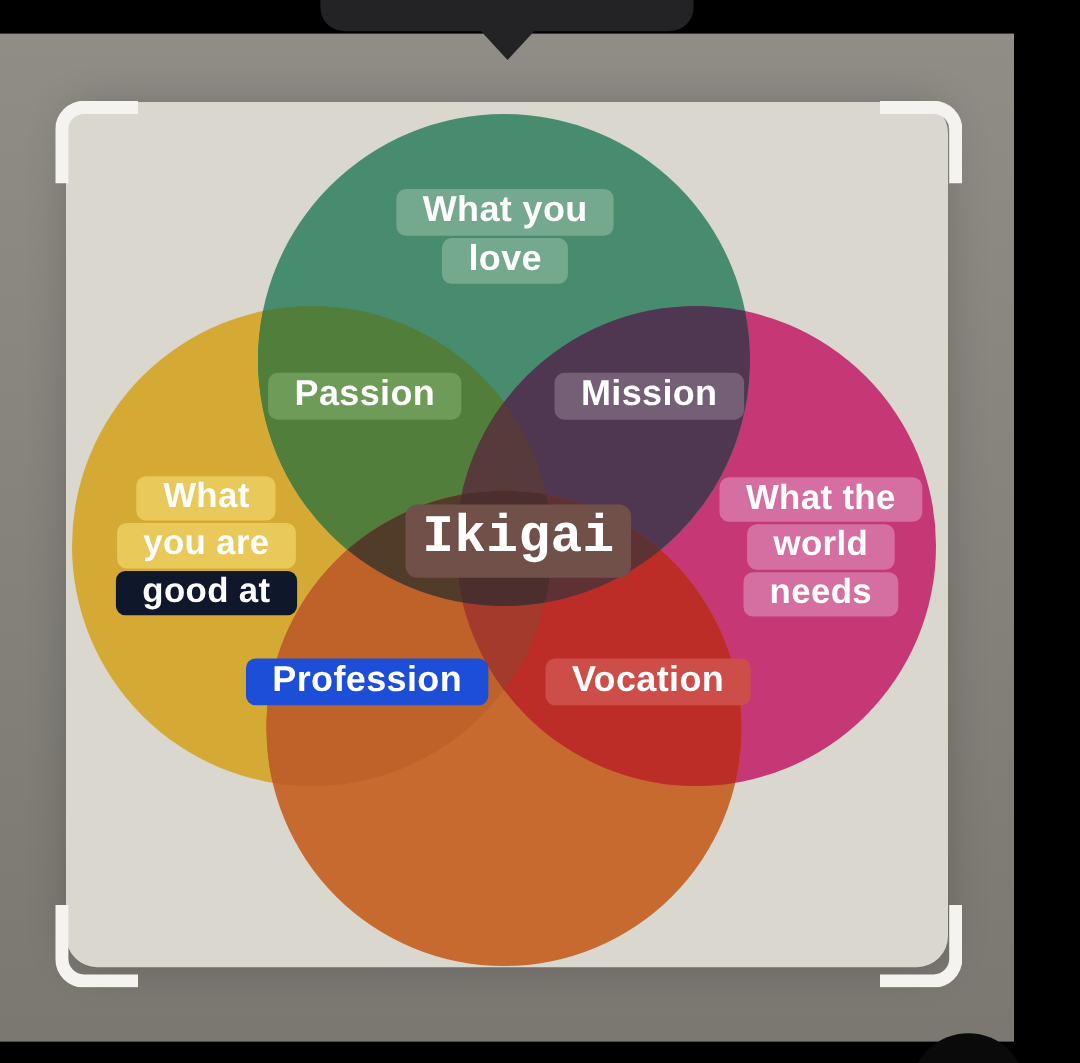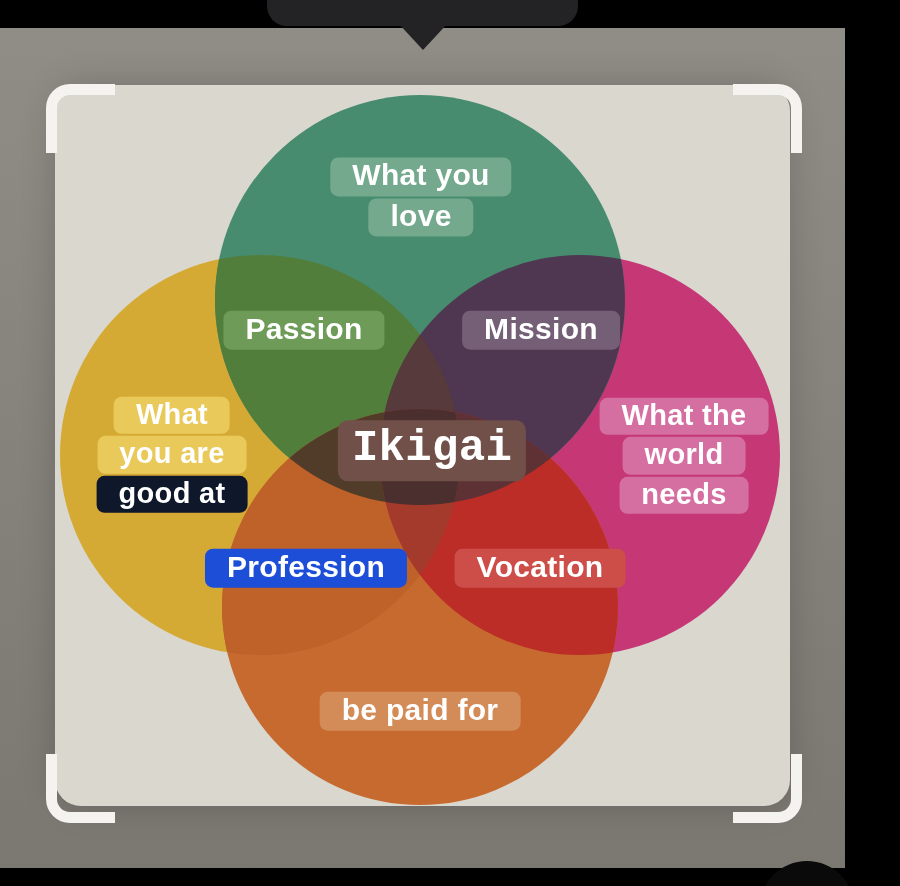--- a/index.html
+++ b/index.html
@@ -153,21 +153,20 @@
 
   <div class="vlabel fs-mid" style="left:306px;top:568px">
     <span class="pill" style="background-color: #1d4ed8;">Profession</span>
   </div>
 
   <div class="vlabel fs-mid" style="left:540px;top:568px">
     <span class="pill" style="background-color: rgb(205, 78, 72);">Vocation</span>
   </div>
 
   <div class="vlabel fs-big" style="left:420px;top:711px">
-    <span class="pill" style="background-color: rgb(211, 139, 88);">be paid for</span>
   </div>
 
   <div class="bk bk-tl" style="border-color: rgb(244, 243, 240);"></div>
   <div class="bk bk-tr" style="border-color: rgb(244, 243, 240);"></div>
   <div class="bk bk-bl" style="border-color: rgb(244, 243, 240);"></div>
   <div class="bk bk-br" style="border-color: rgb(244, 243, 240);"></div>
 
   <div class="tooltip" style="border-top-color: rgb(35, 35, 38); background-color: rgb(35, 35, 38);"></div>
 
   <div class="corner-circle" style="background-color: rgb(10, 10, 10);"></div>

